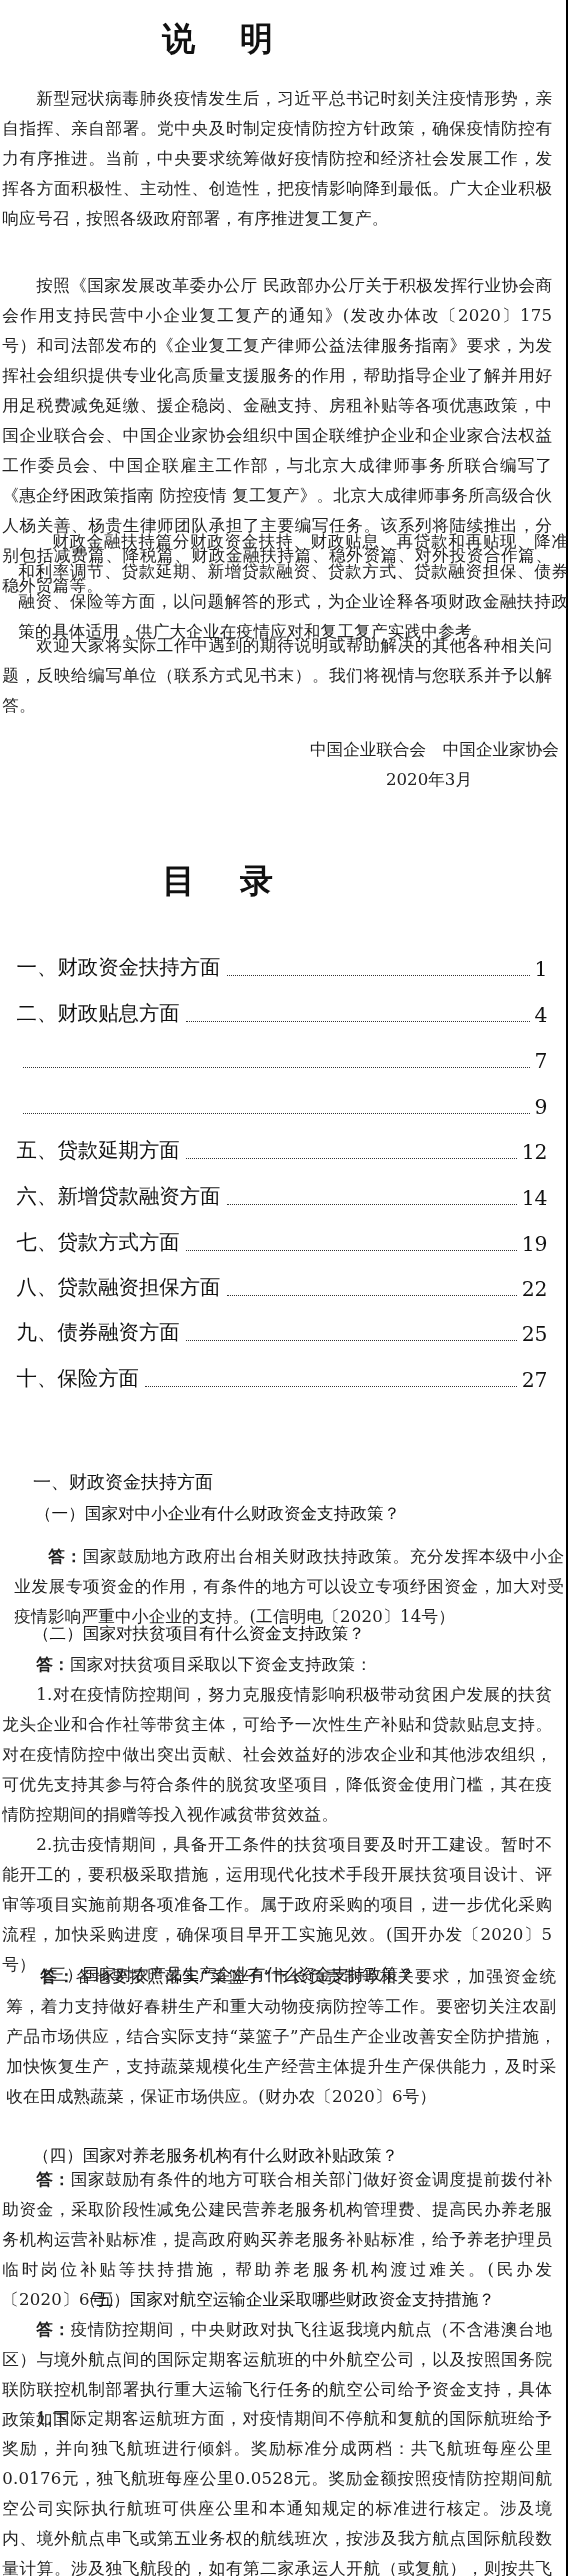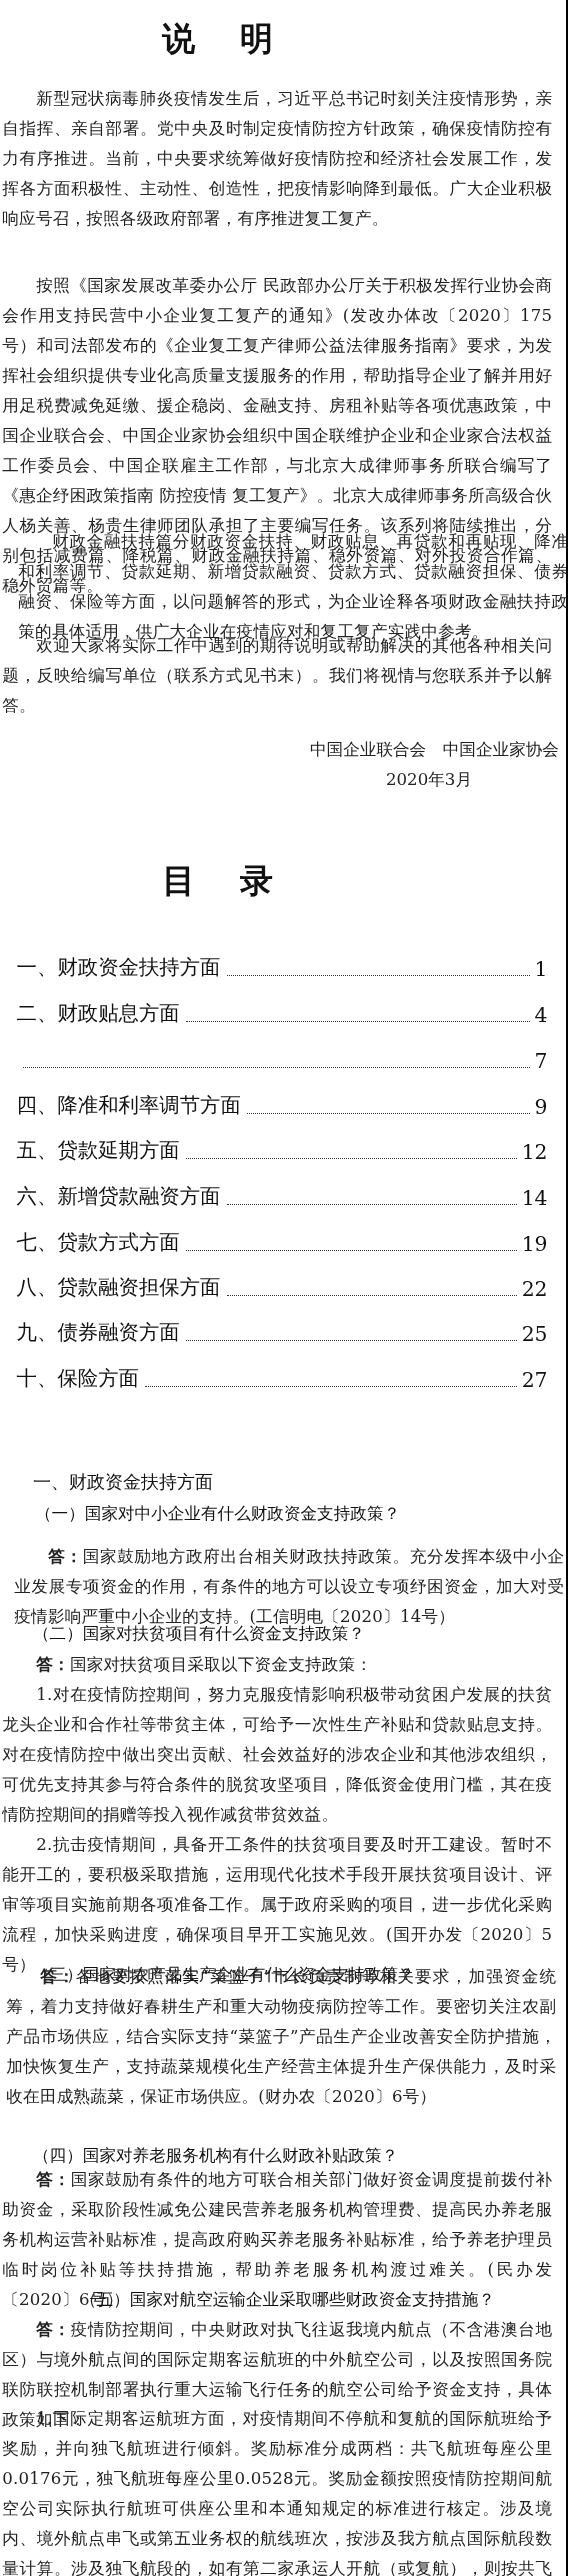--- a/index.html
+++ b/index.html
@@ -57,21 +57,20 @@
 <div class="toc-row" style="top:997px;">
   <span class="toc-label">二、财政贴息方面</span>
   <span class="toc-dots"></span>
   <span class="toc-page">4</span>
 </div>
 <div class="toc-row" style="top:1043px;">
   <span class="toc-dots"></span>
   <span class="toc-page">7</span>
 </div>
 <div class="toc-row" style="top:1089px;">
-  <span class="toc-label">四、降准和利率调节方面</span>
   <span class="toc-dots"></span>
   <span class="toc-page">9</span>
 </div>
 <div class="toc-row" style="top:1134px;">
   <span class="toc-label">五、贷款延期方面</span>
   <span class="toc-dots"></span>
   <span class="toc-page">12</span>
 </div>
 <div class="toc-row" style="top:1180px;">
   <span class="toc-label">六、新增贷款融资方面</span>

